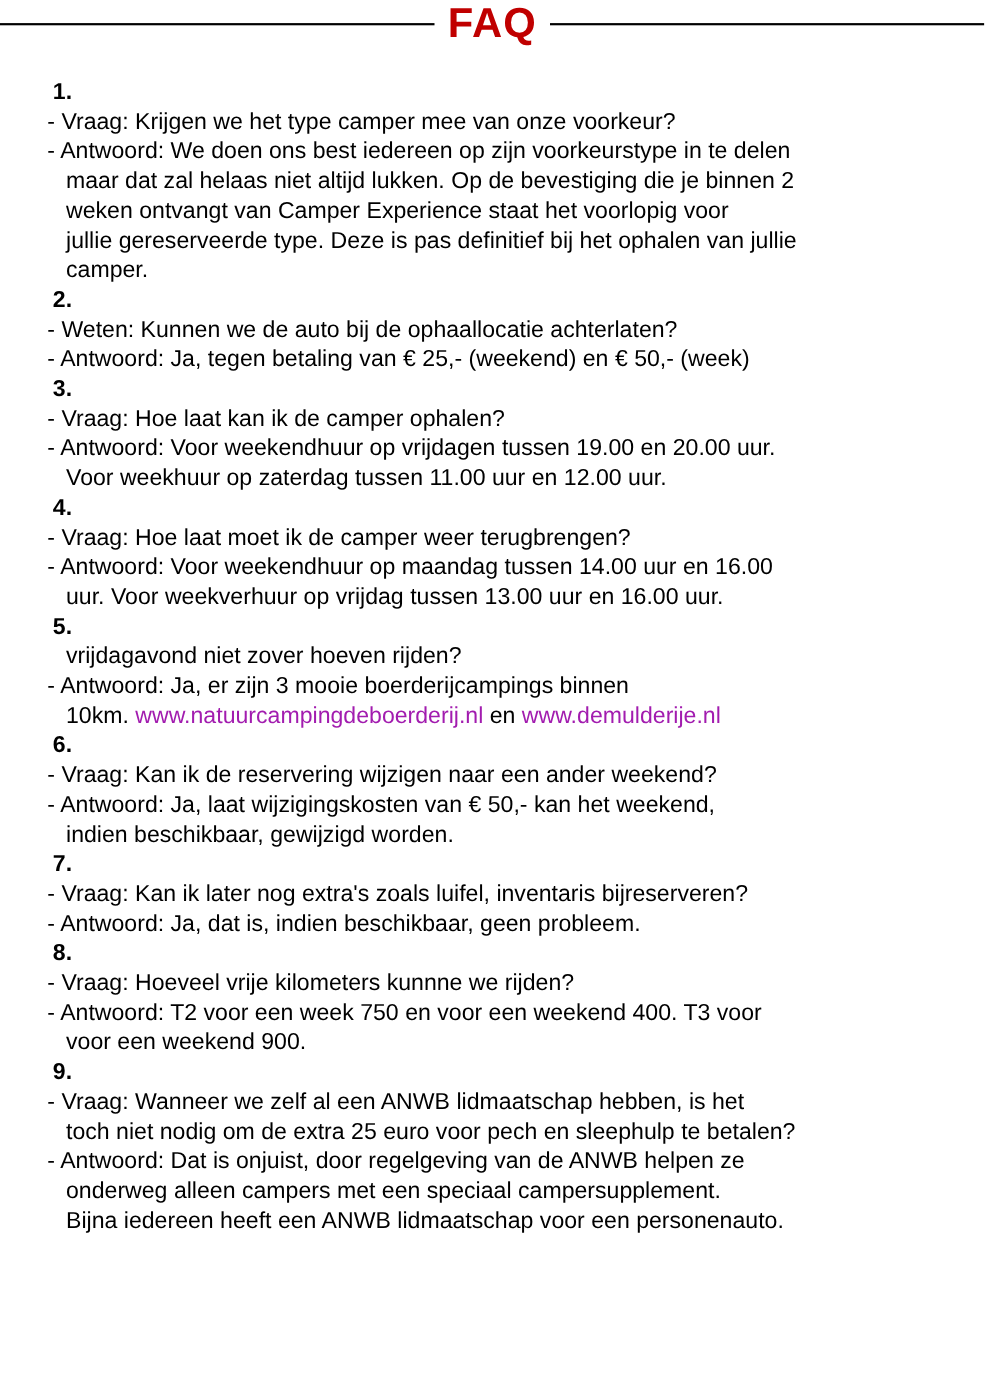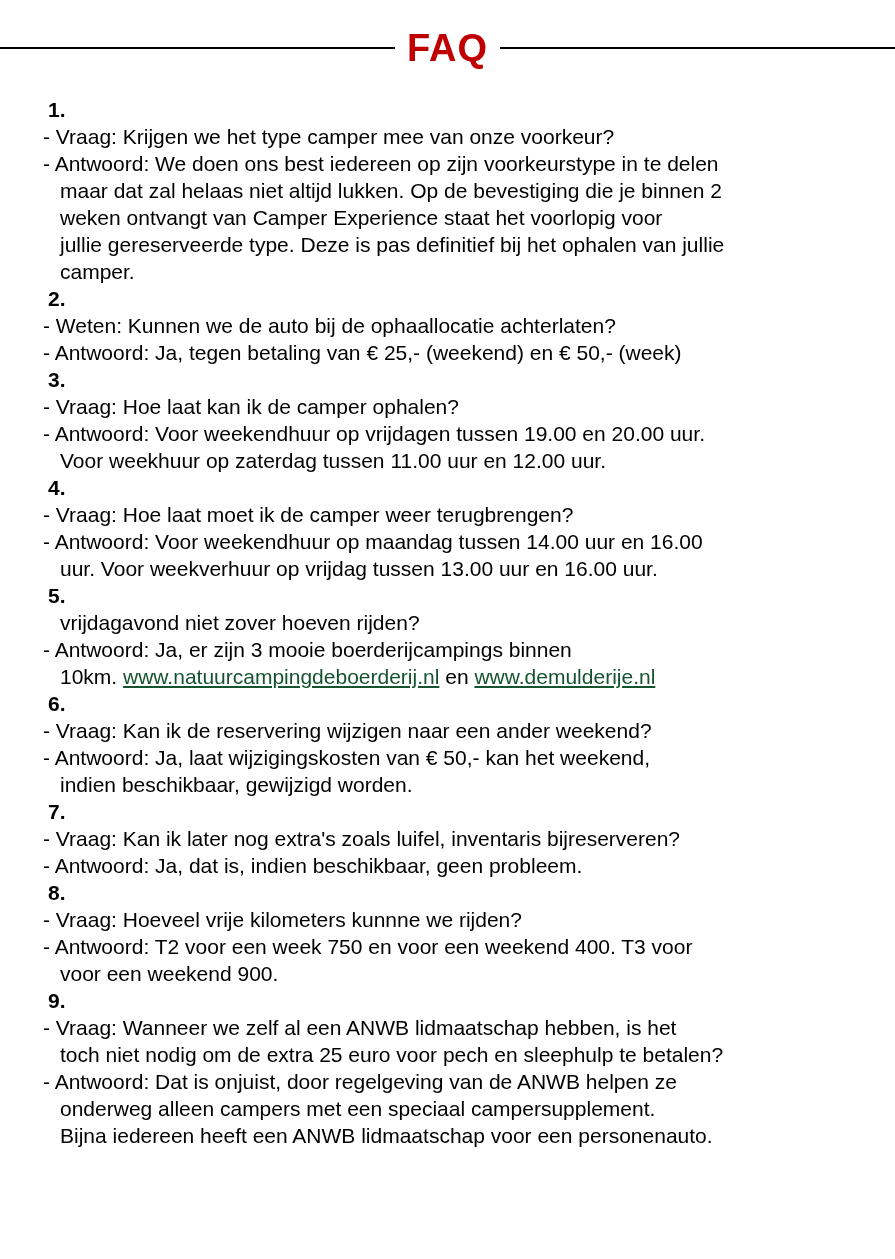--- a/index.html
+++ b/index.html
@@ -9,21 +9,20 @@
     width: 895px;
     height: 1259px;
     background: #ffffff;
     font-family: "Liberation Sans", sans-serif;
     color: #000000;
     overflow: hidden;
   }
   .header {
     display: flex;
     align-items: center;
-    margin-top: 26px;
     column-gap: 12px;
   }
   .rule {
     flex: 1 1 auto;
     height: 0;
     border-top: 2px solid #000000;
   }
   .title {
     flex: 0 0 auto;
     font-size: 38px;
@@ -42,22 +41,21 @@
     font-weight: bold;
     padding-left: 5px;
     line-height: 27px;
   }
   .line {
     line-height: 27px;
     white-space: nowrap;
   }
   .line.cont { padding-left: 17px; }
   .link {
-    color: #14532d;
-    text-decoration: underline;
+    color: #a21caf;
     cursor: pointer;
   }
 </style>
 </head>
 <body>
 
 <div class="page">
   <div class="header">
     <div class="rule"></div>
     <div class="title" style="color: rgb(192, 0, 0);">FAQ</div>

